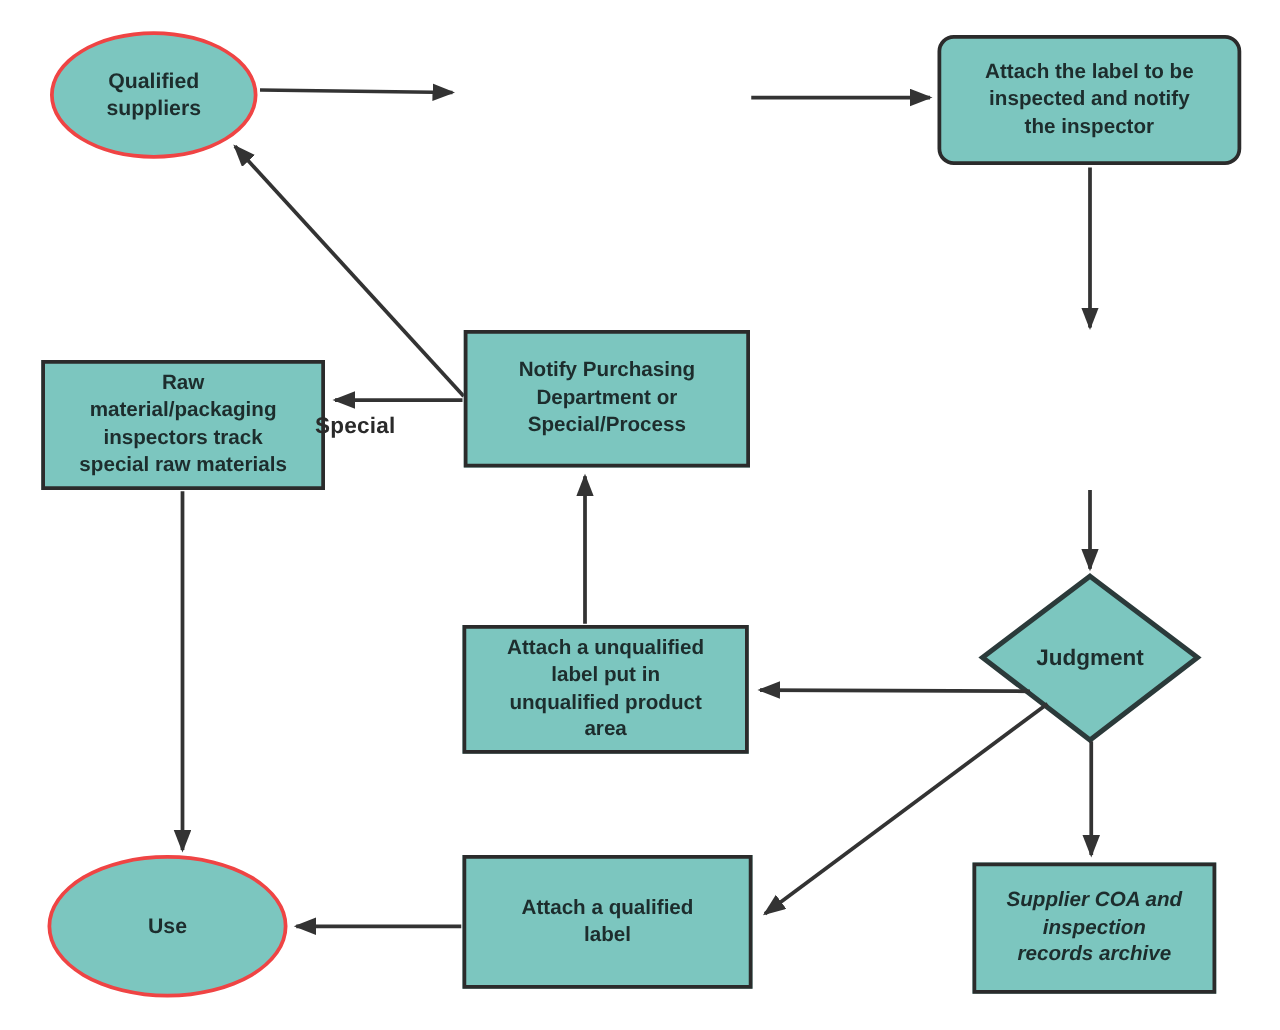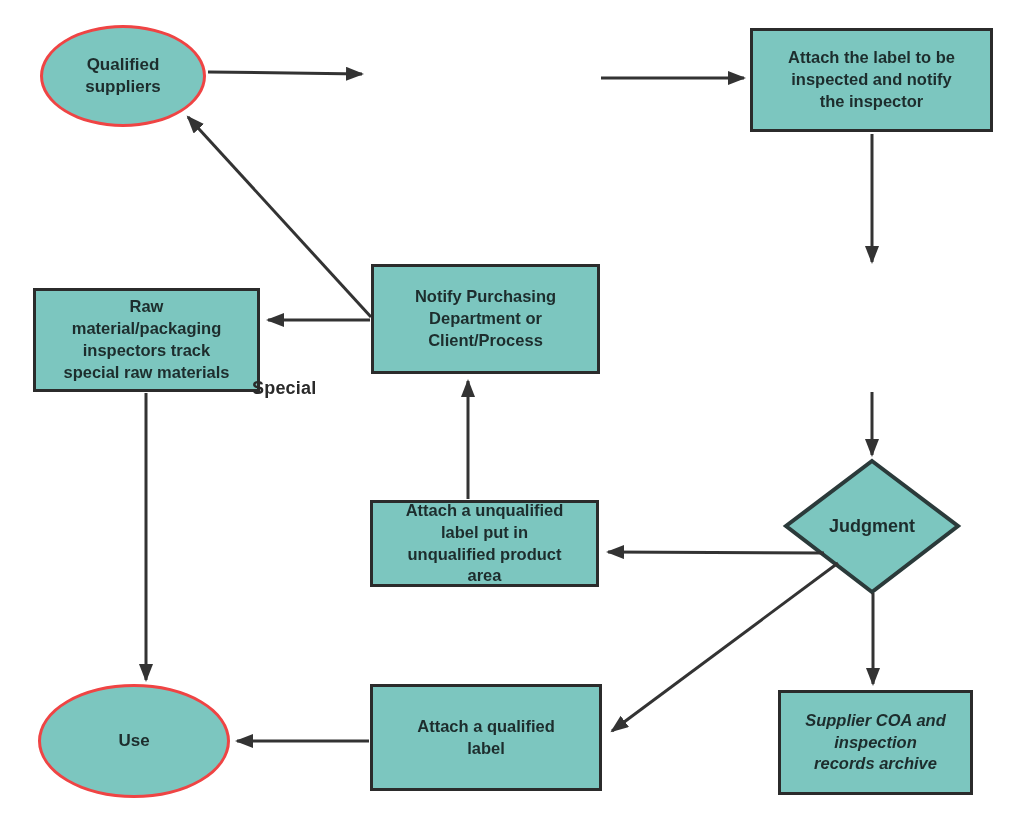--- a/index.html
+++ b/index.html
@@ -20,21 +20,20 @@
   }
   .ellipse {
     background:#7cc6bf; border:3px solid #ef4444; border-radius:50%;
     font-size:17px;
   }
   .diamond-label { background:transparent; font-size:18px;text-align:center; }
   svg.edges { position:absolute; left:0; top:0; width:1024px; height:824px; }
   .edge-label {
     position:absolute; font-weight:bold; font-size:18px; color:#2a2a2a;
     letter-spacing:0.2px;
-    margin-top:48px;
   }
 </style>
 </head>
 <body>
 
 <div class="canvas">
 
   <svg class="edges" viewBox="0 0 1024 824" xmlns="http://www.w3.org/2000/svg">
     <defs>
       <marker id="ah" markerUnits="userSpaceOnUse" markerWidth="20" markerHeight="16" refX="16" refY="7" orient="auto">
@@ -57,48 +56,48 @@
     <line x1="146" y1="393" x2="146" y2="680" stroke="#333333" stroke-width="3" marker-end="url(#ah)"></line>
     <line x1="369" y1="741" x2="237" y2="741" stroke="#333333" stroke-width="3" marker-end="url(#ah)"></line>
   </svg>
 
   <div class="node ellipse" style="left:40px; top:25px; width:166px; height:102px;">
     <span>Qualified
 suppliers</span>
   </div>
 
 
-  <div class="node rect" style="left:750px; top:28px; width:243px; height:104px;">
+  <div class="node rect" style="left:750px; top:28px; width:243px; height:104px;border-radius:13px;">
     <span>Attach the label to be
 inspected and notify
 the inspector</span>
   </div>
 
 
   <div class="node diamond-label" style="left:786px; top:461px; width:172px; height:131px;">
     <span>Judgment</span>
   </div>
 
   <div class="node rect" style="left:778px; top:690px; width:195px; height:105px;font-style:italic;">
     <span>Supplier COA and
 inspection
 records archive</span>
   </div>
 
-  <div class="node rect" style="left:370px; top:500px; width:229px; height:87px;">
+  <div class="node rect" style="left:370px; top:500px; width:229px; height:103px;">
     <span>Attach a unqualified
 label put in
 unqualified product
 area</span>
   </div>
 
   <div class="node rect" style="left:371px; top:264px; width:229px; height:110px;">
     <span>Notify Purchasing
 Department or
-Client/Process</span>
+Special/Process</span>
   </div>
 
   <div class="node rect" style="left:33px; top:288px; width:227px; height:104px; padding:4px 2px;">
     <span>Raw
 material/packaging
 inspectors track
 special raw materials</span>
   </div>
 
   <div class="node ellipse" style="left:38px; top:684px; width:192px; height:114px;justify-content:center;">

